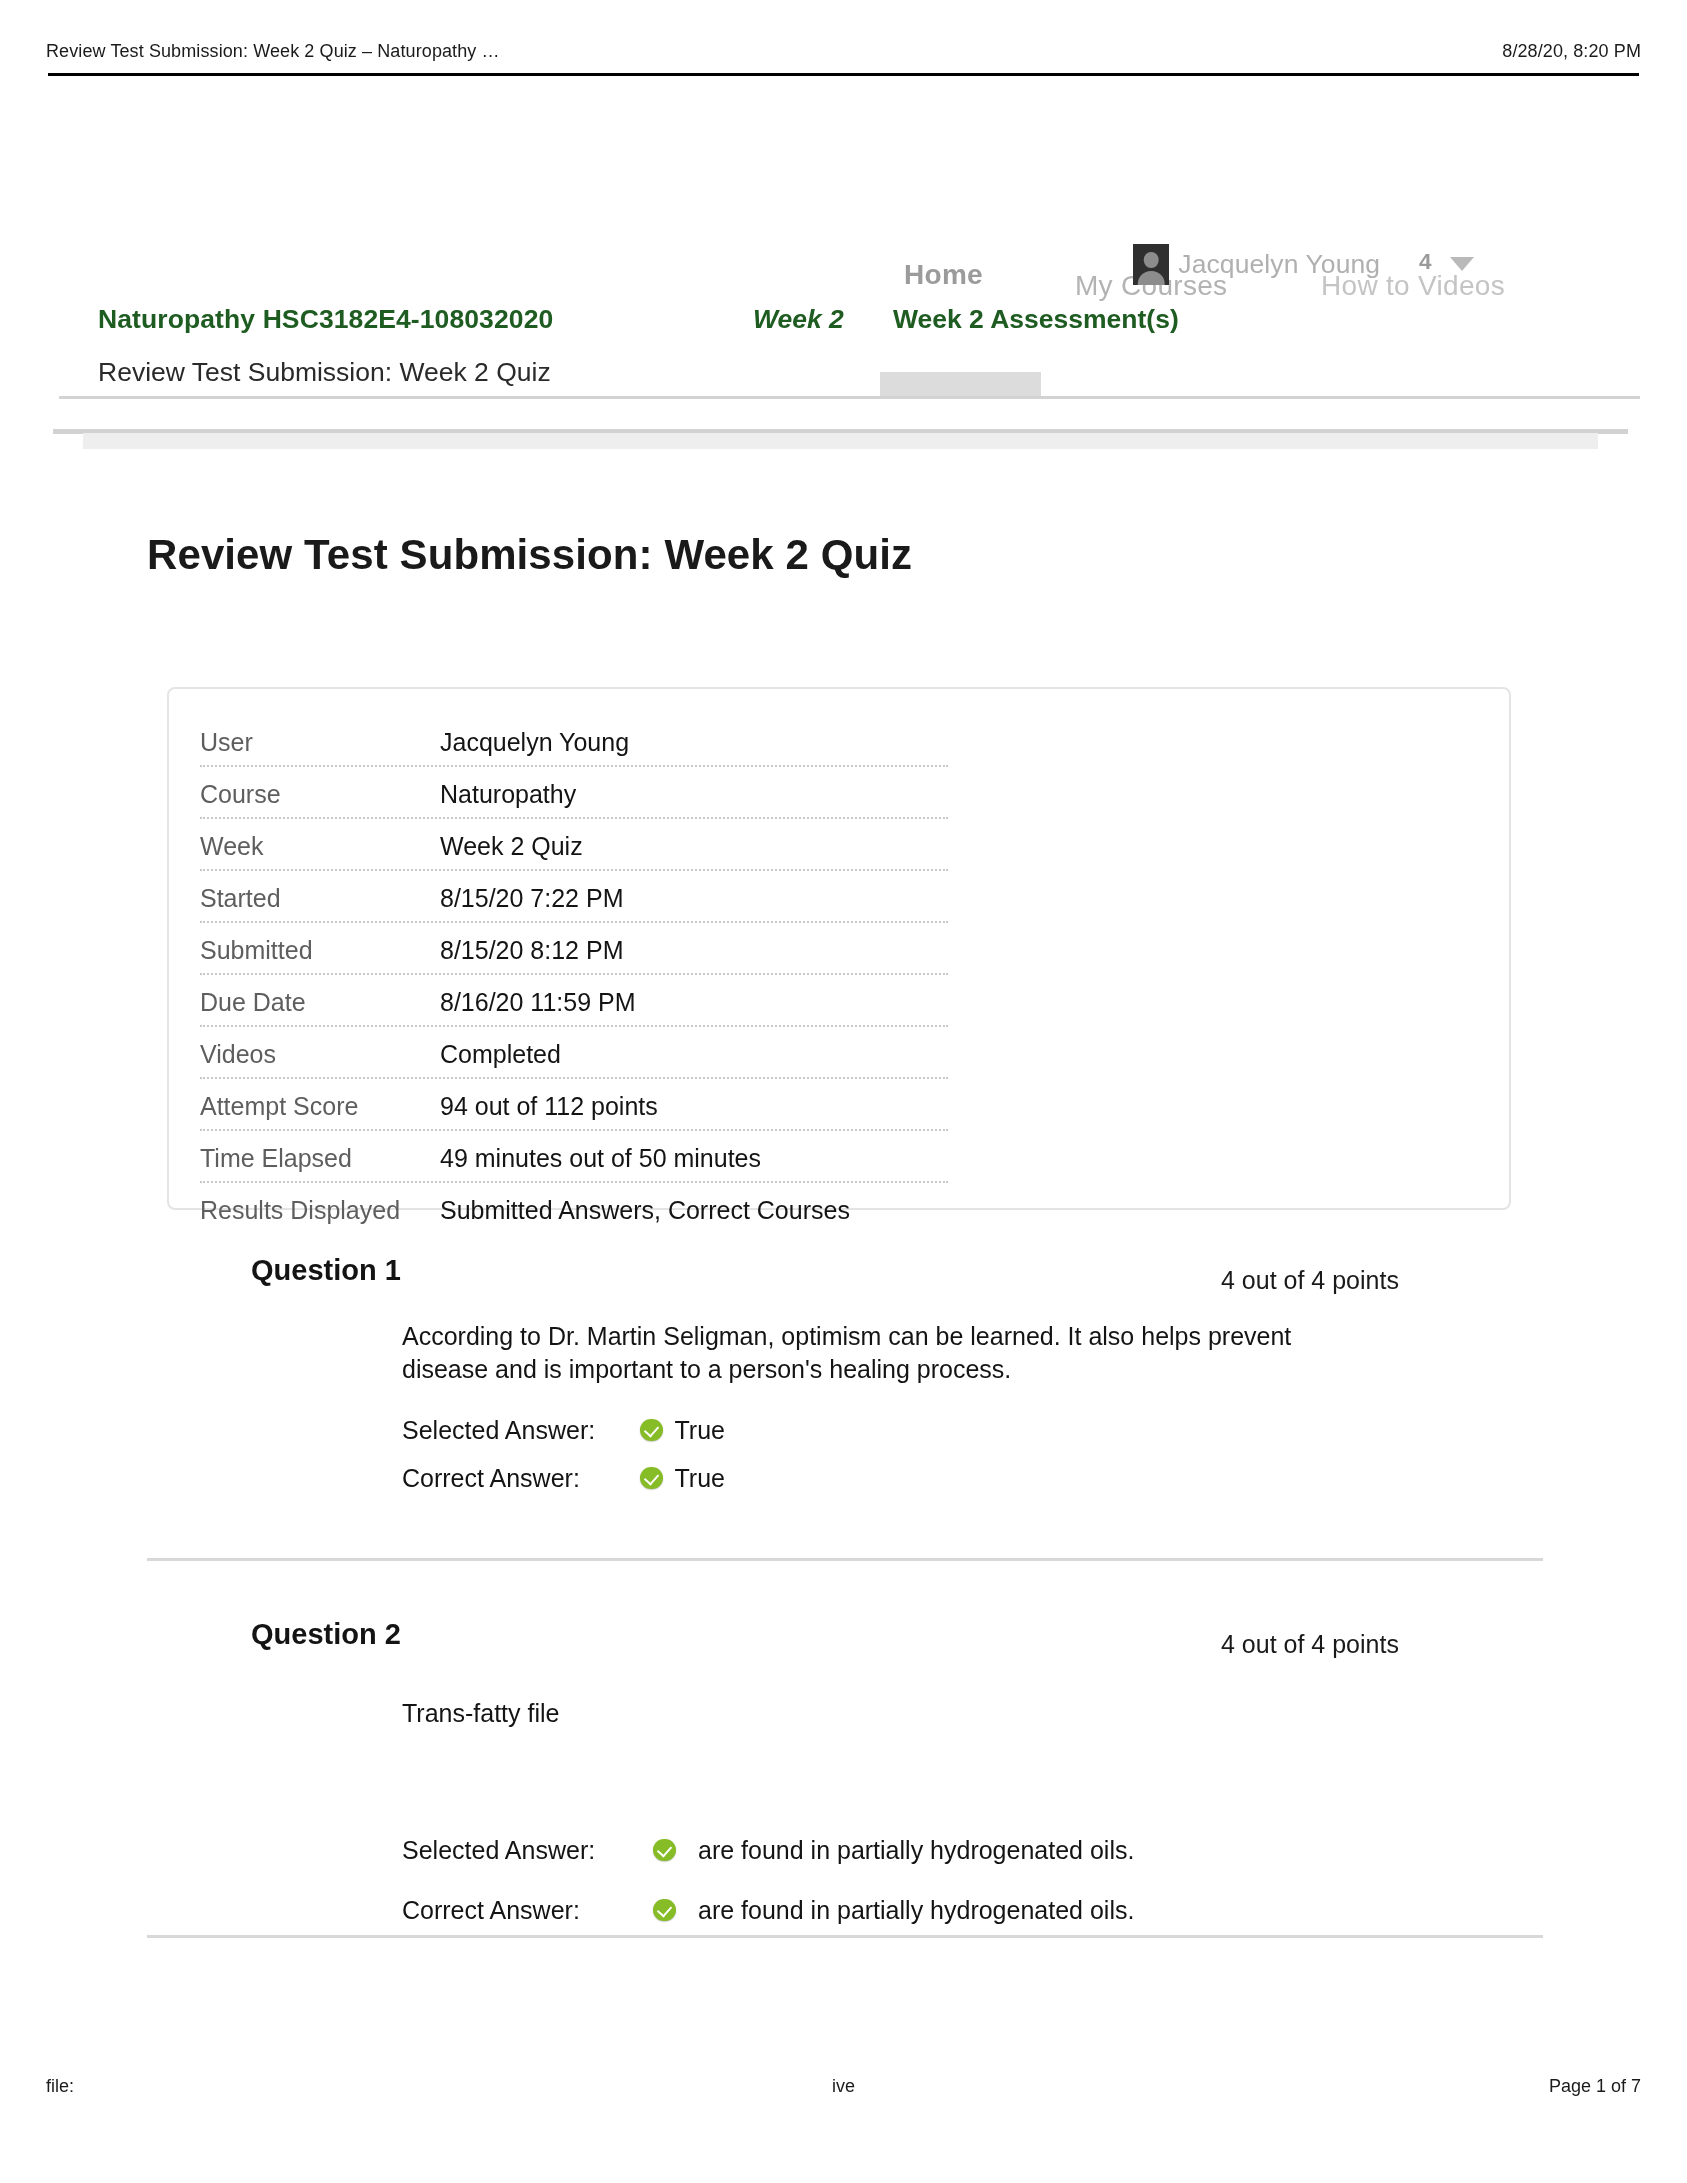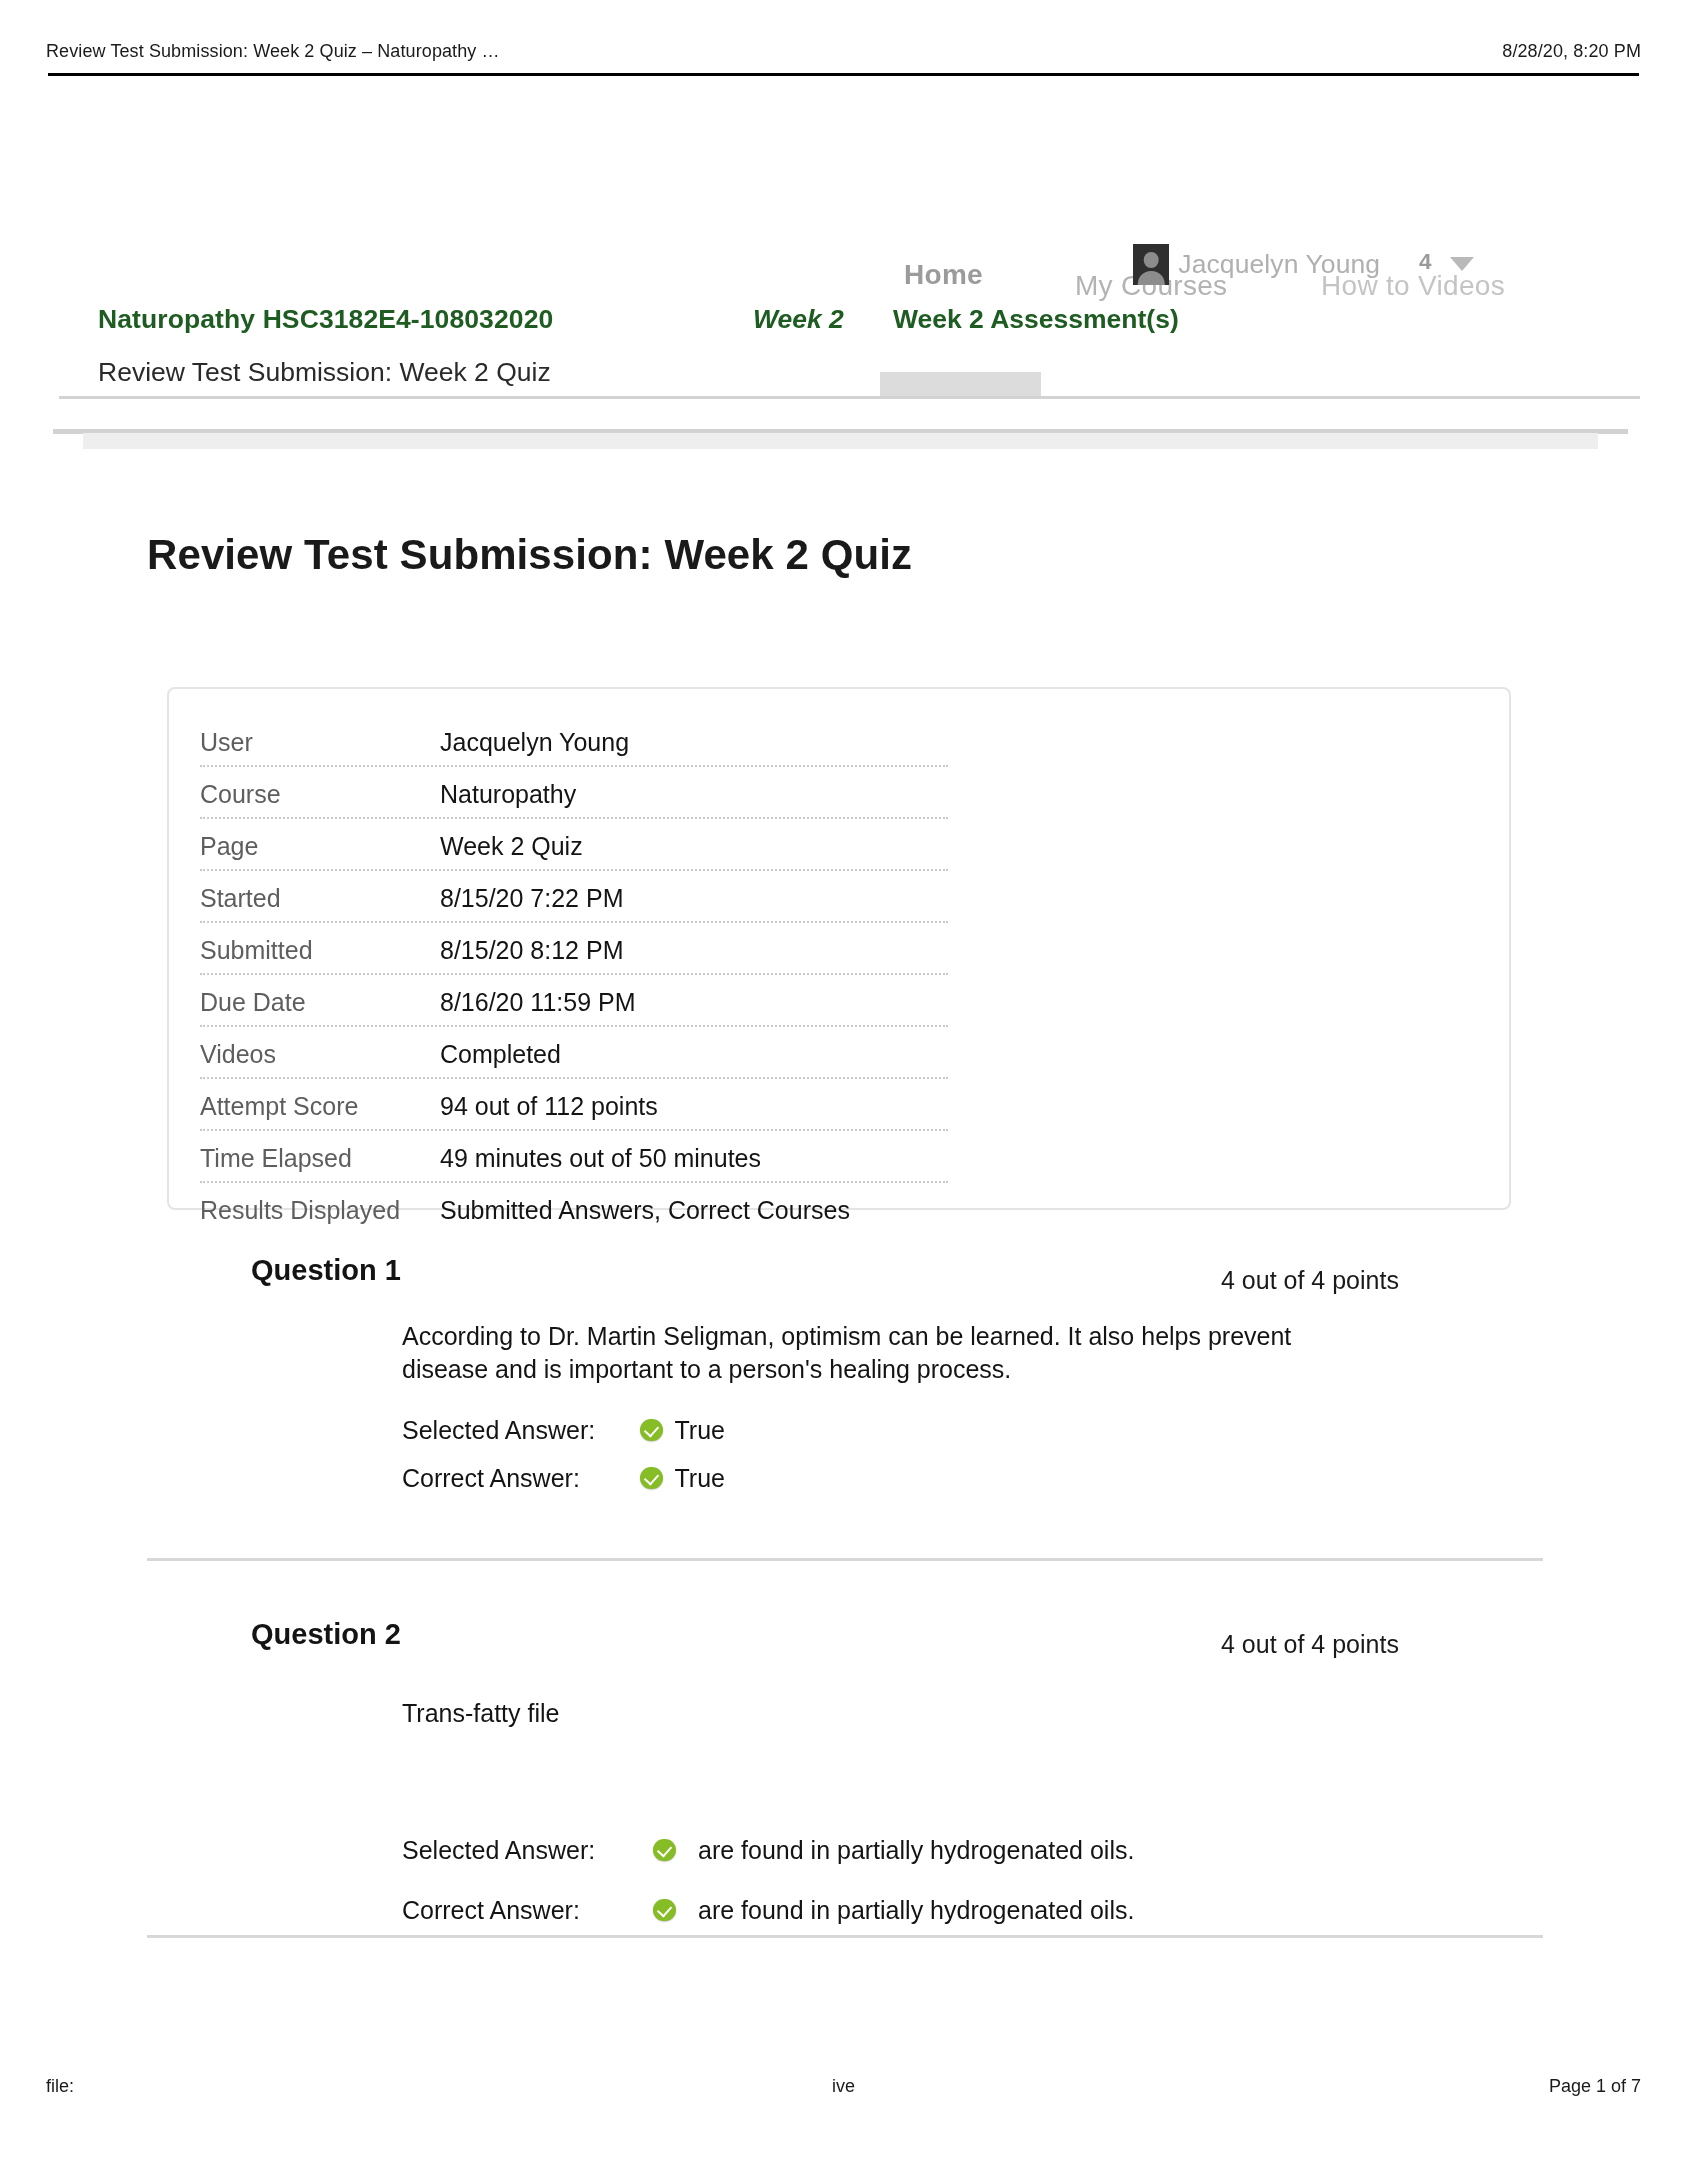--- a/index.html
+++ b/index.html
@@ -418,21 +418,21 @@
 
   <div class="det-row">
     <span class="det-label">User</span>
     <span class="det-value">Jacquelyn Young</span>
   </div>
   <div class="det-row">
     <span class="det-label">Course</span>
     <span class="det-value">Naturopathy</span>
   </div>
   <div class="det-row">
-    <span class="det-label">Page</span>
+    <span class="det-label">Week</span>
     <span class="det-value">Week 2 Quiz</span>
   </div>
   <div class="det-row">
     <span class="det-label">Started</span>
     <span class="det-value">8/15/20 7:22 PM</span>
   </div>
   <div class="det-row">
     <span class="det-label">Submitted</span>
     <span class="det-value">8/15/20 8:12 PM</span>
   </div>

